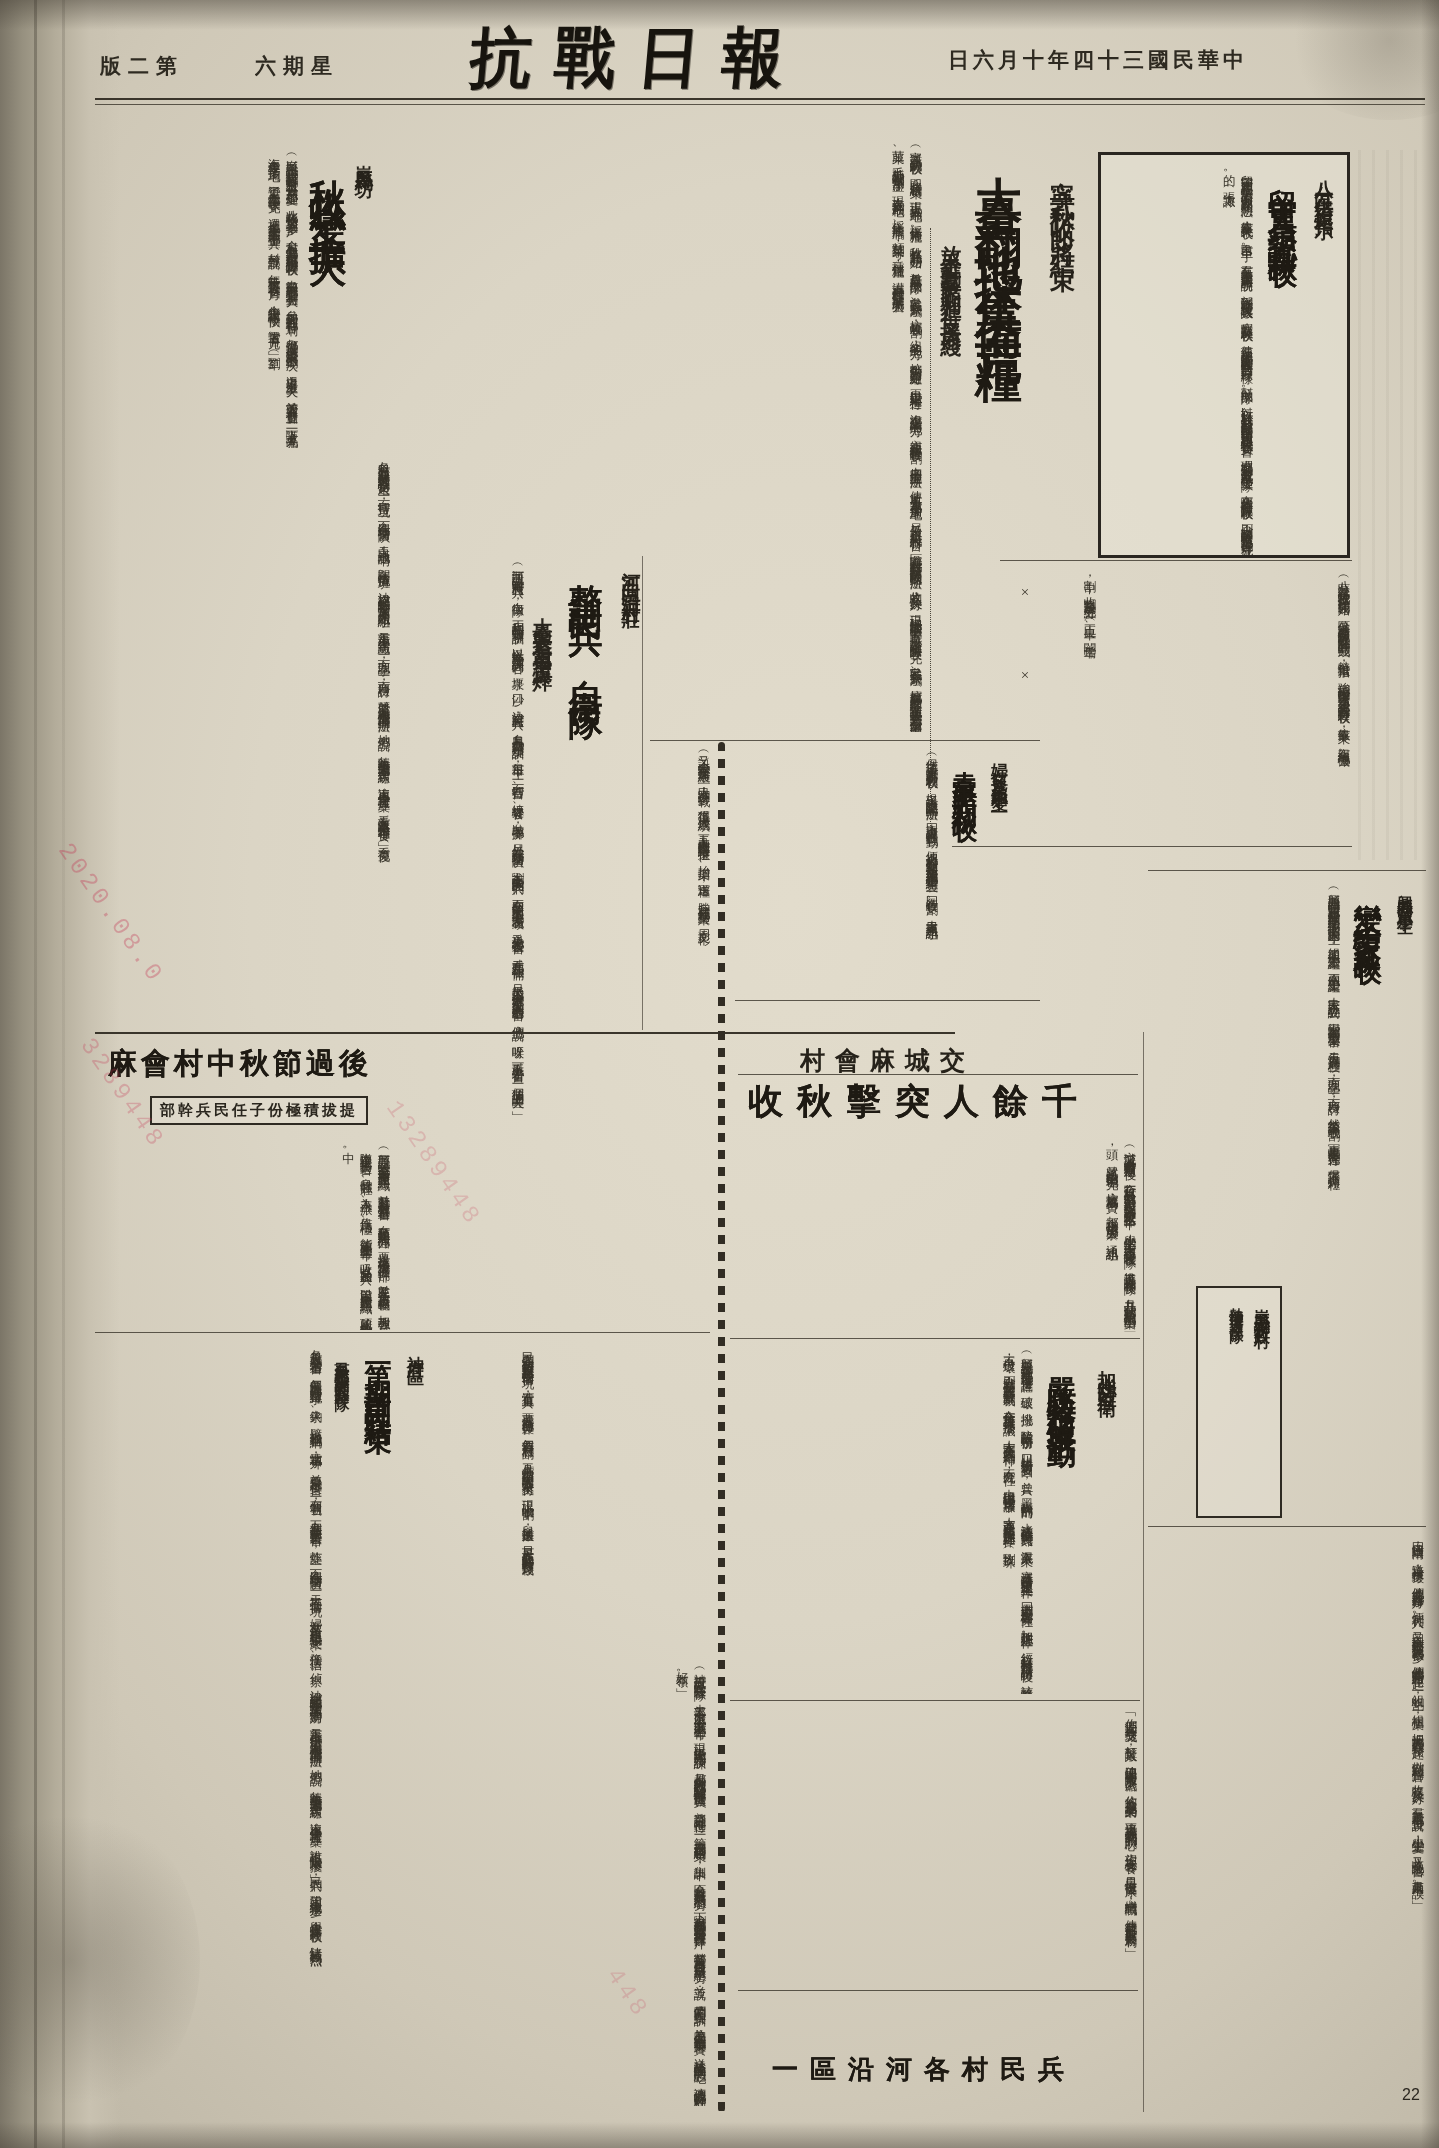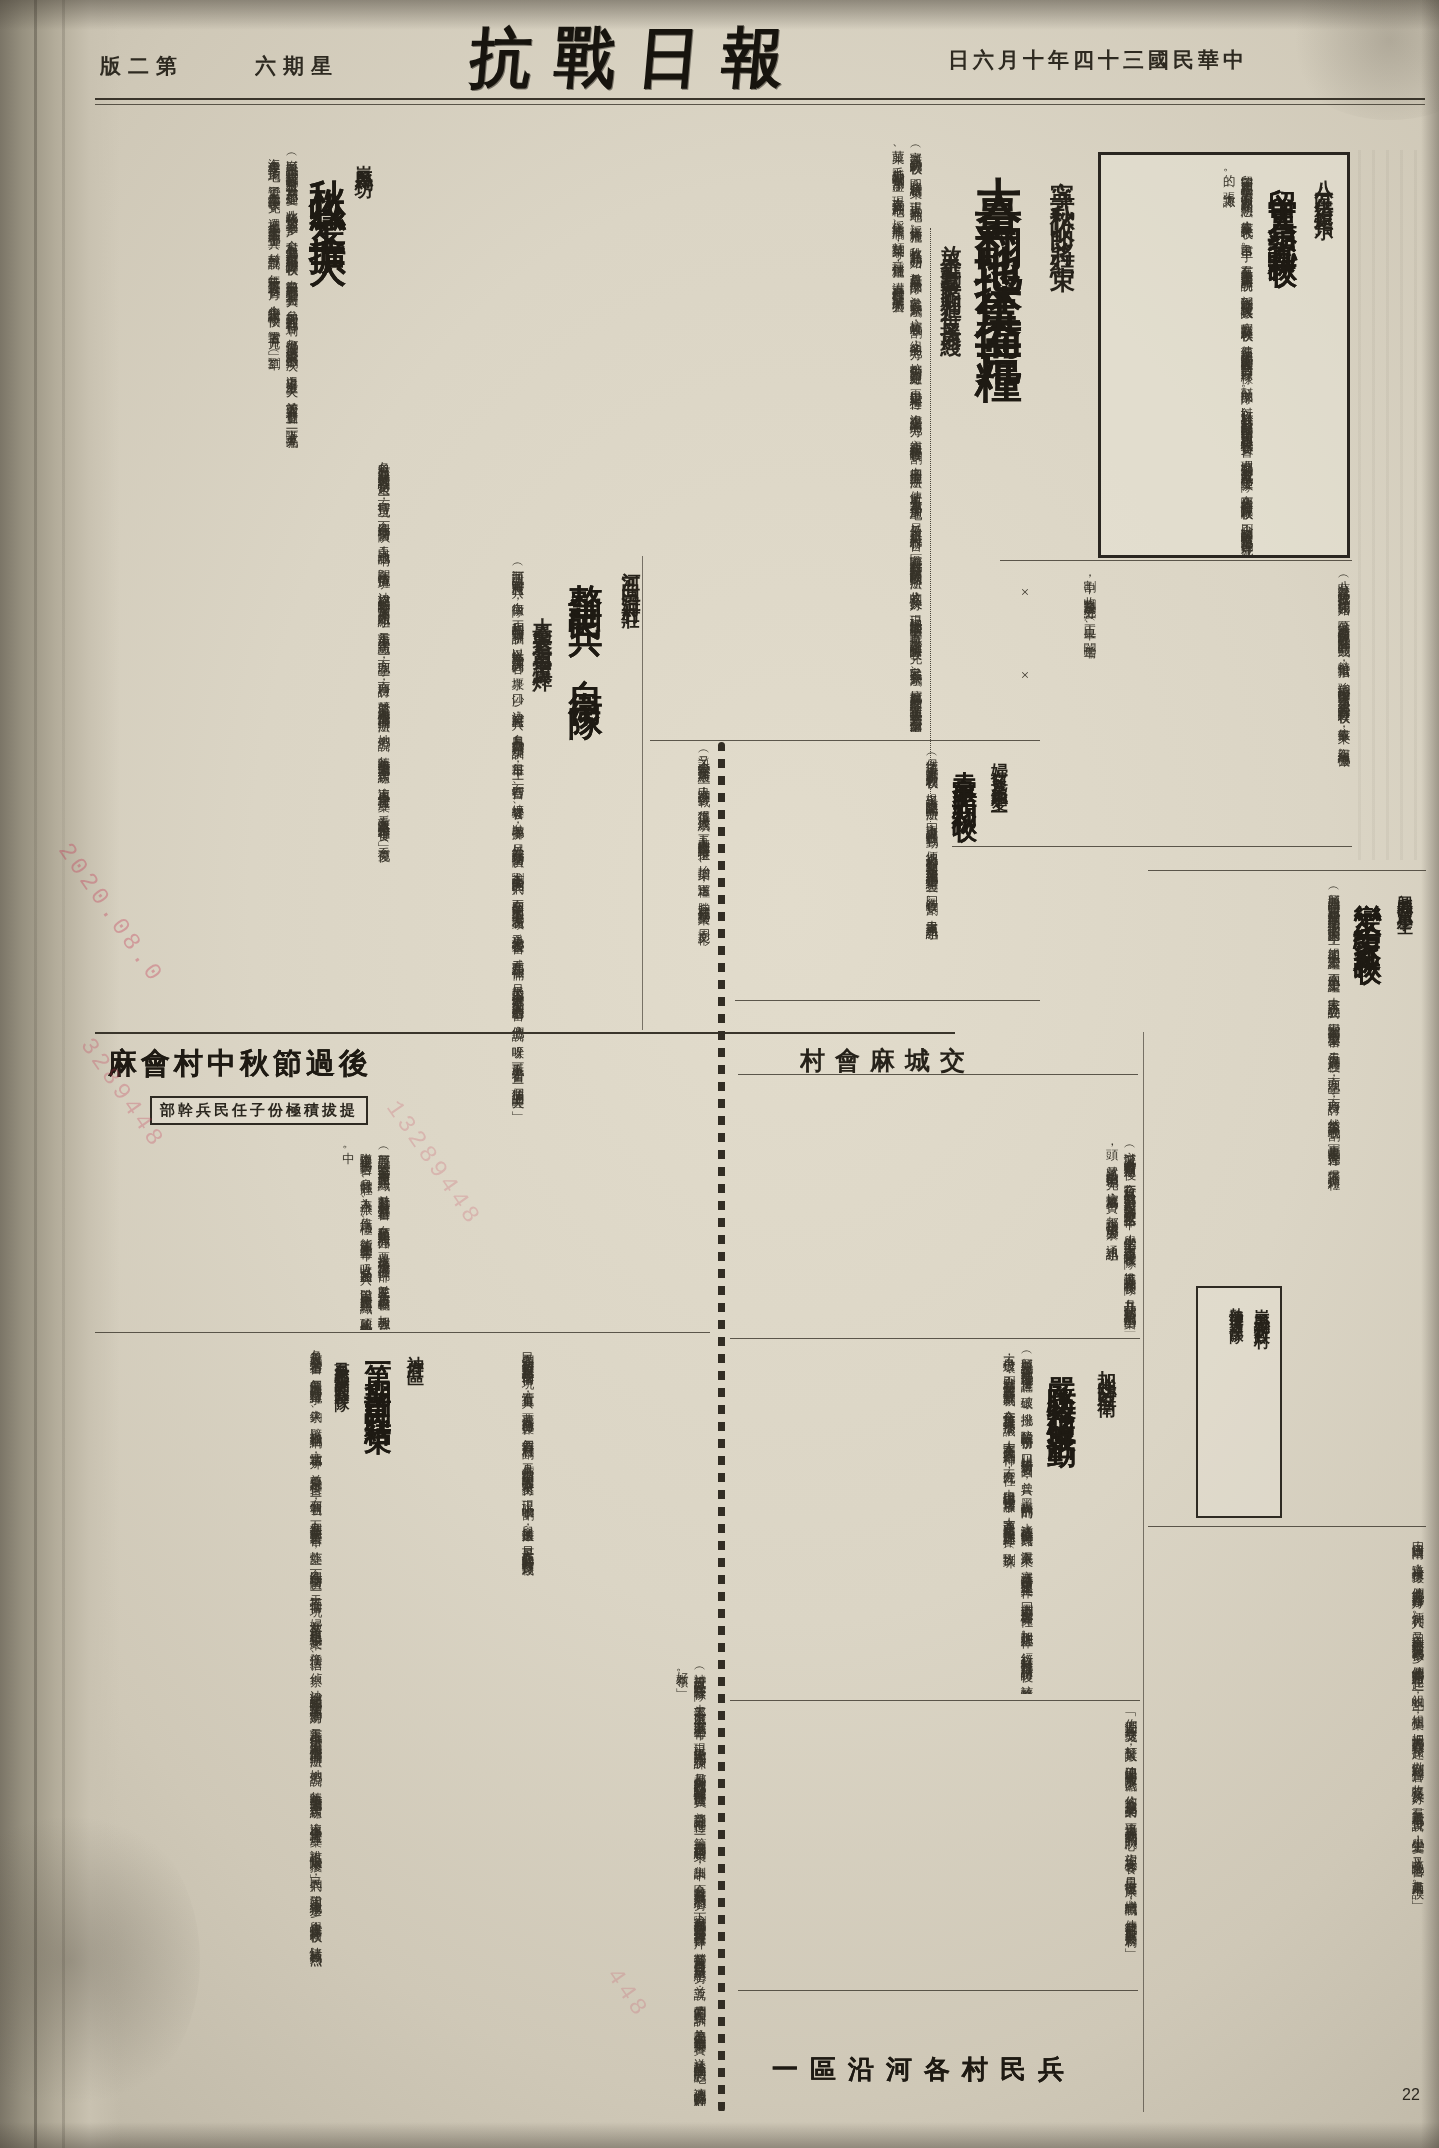--- a/index.html
+++ b/index.html
@@ -101,20 +101,21 @@
   <div class="abs h headline" style="left:108px;top:1044px;font-size:29px;letter-spacing:4px;">麻會村中秋節過後</div>
   <div class="abs h subhead boxed-thin" style="left:150px;top:1096px;font-size:15px;letter-spacing:3px;padding:3px 8px;">部幹兵民任子份極積拔提</div>
   <div class="abs v body-text" style="left:98px;top:1142px;width:294px;height:188px;">（興縣訊）一區武委會已着手整理民兵組織，並發動各村大批製造石雷。在整頓民兵組織方面，要提拔積極份子來擔任幹部，並在民兵大會上表揚模範，加強教育；在自衛隊中選拔年齡適合、身體強壯、為人正派、作風積極、能領導生產的青年，吸收其參加民兵，以鞏固與擴大民兵組織。此項工作各村已在進行中。</div>
   <div class="abs v body-text" style="left:98px;top:1340px;width:226px;height:768px;">各村天天突擊增造石雷，每個民兵除備好拉雷繩子、火鈎子、劈火板和地雷網、地雷箱子外，並規定飛行集合，有一個號召，五六個青年便齊集製石雷、炸藥，一面進行聯防演習，一天打了三個雷坑。婦女共二百餘人也組織了起來，擔任送信、偵察。沙梁紡織組長閻俊女組織了十個紡婦，每天下午特別研究了織布機底下埋雷的辦法，她們說：「年時冬學裏咱們學會了紡線，這次學會了埋雷炸藥，誰也不怕敵人來擾。」民兵們，鞏固組織求進步，學會爆炸保衛秋收，情緒極為熱烈。</div>
   <div class="hr thin" style="left:95px;top:1332px;width:615px;"></div>
 
   <div class="chain" style="left:718px;top:742px;height:1370px;"></div>
   <div class="vr" style="left:1143px;top:1032px;height:1080px;"></div>
 
   <div class="abs h kicker" style="left:800px;top:1044px;font-size:25px;letter-spacing:10px;">村會麻城交</div>
+  <div class="abs h headline" style="left:748px;top:1078px;font-size:35px;letter-spacing:14px;">收秋擊突人餘千</div>
   <div class="hr thin" style="left:738px;top:1074px;width:400px;"></div>
   <div class="abs v body-text" style="left:738px;top:1140px;width:400px;height:192px;">（交城訊）麻會村中秋節過後，全行政村一千餘個勞動力已投入緊張的突擊秋收工作中，小學生們三十餘人組織了兒童秋收隊，推選了隊長和副隊長，九月廿二號開始給抗屬刨山藥，不到一個鐘頭，就將二畝山藥地刨完，抗屬莫不稱贊，都說小孩也能頂大事。（通訊小組）</div>
   <div class="hr thin" style="left:730px;top:1338px;width:410px;"></div>
 
   <div class="abs v kicker" style="left:1094px;top:1354px;font-size:19px;letter-spacing:6px;height:240px;">加強防奸自衛</div>
   <div class="abs v headline" style="left:1042px;top:1354px;font-size:29px;letter-spacing:9px;height:336px;">嚴防特務破壞活動</div>
   <div class="abs v body-text" style="left:735px;top:1346px;width:300px;height:348px;">（興縣訊）最近各地先後發現進行造謠、破壞、挑撥、暗殺的特務份子：川口特務份子多石圓、曾兵，黑夜叫幹部的門；水油塔特務僞裝難民，混入羣衆；寨溝特務份子破壞民兵工作。同志們應提高警覺性，加強防奸工作。經行政村幹部等談話檢討後，該特務向大會提出保證今後不再破壞，否則願受羣衆和政府嚴重制裁。在合作英雄賈保熱提議下，大家本寬大政策的精神，不究既往，由他討保後當場釋放，大家並決定會後要加強防奸工作。（劉玫珠）</div>
   <div class="hr thin" style="left:730px;top:1700px;width:410px;"></div>
 
   <div class="abs v body-text" style="left:735px;top:1708px;width:404px;height:278px;">「你們正在圍攻交城，打擊敵人，迫使困守的敵人放下武器，你的負傷是光榮的，這更增強了我們戰鬥的決心，望你安心休養，早日恢復健康，繼續戰鬥，使我們早日爭取最後勝利。」</div>

